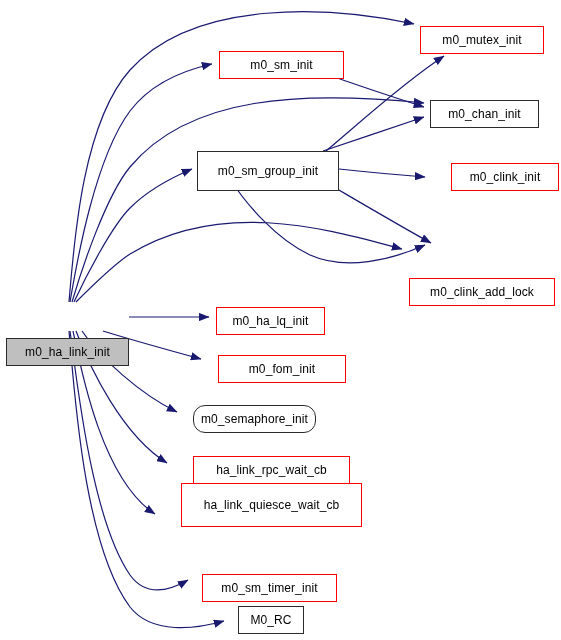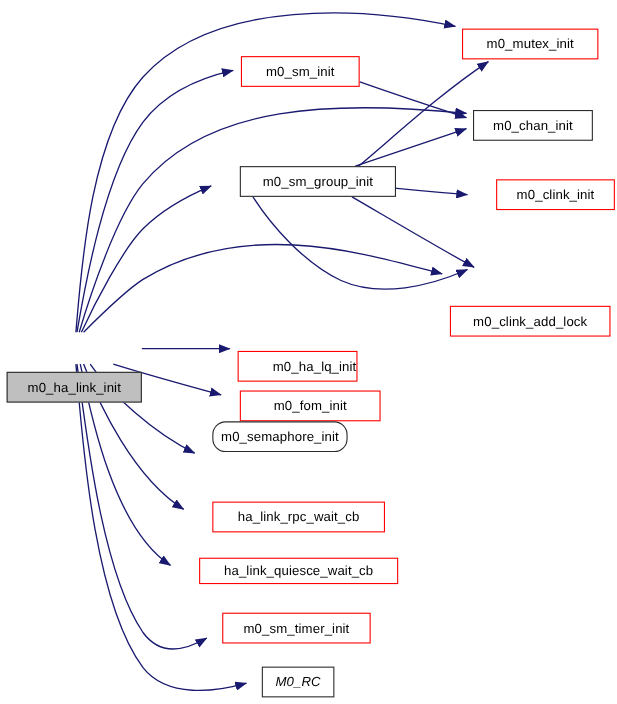--- a/index.html
+++ b/index.html
@@ -83,51 +83,51 @@
       </g>
   </svg>
 
   <div id="node-layer">
       <div class="node root-node" style="left: 6px; top: 303px; width: 123px; height: 28px; margin-top: 35px;">
         <span class="node-label">m0_ha_link_init</span>
       </div>
       <div class="node" style="left: 420px; top: 26px; width: 124px; height: 28px;">
         <span class="node-label">m0_mutex_init</span>
       </div>
-      <div class="node" style="left: 219px; top: 51px; width: 108px; height: 28px;">
+      <div class="node" style="left: 219px; top: 51px; width: 125px; height: 28px;">
         <span class="node-label">m0_sm_init</span>
       </div>
       <div class="node black-border" style="left: 430px; top: 100px; width: 109px; height: 28px;">
         <span class="node-label">m0_chan_init</span>
       </div>
-      <div class="node black-border" style="left: 197px; top: 151px; width: 142px; height: 28px; margin-left: 21px;">
+      <div class="node black-border" style="left: 197px; top: 151px; width: 142px; height: 40px;">
         <span class="node-label">m0_sm_group_init</span>
       </div>
       <div class="node" style="left: 431px; top: 163px; width: 108px; height: 28px; margin-left: 20px;">
         <span class="node-label">m0_clink_init</span>
       </div>
       <div class="node" style="left: 409px; top: 240px; width: 146px; height: 28px; margin-top: 38px;">
         <span class="node-label">m0_clink_add_lock</span>
       </div>
-      <div class="node" style="left: 216px; top: 319px; width: 109px; height: 28px; justify-content: flex-end;">
+      <div class="node" style="left: 216px; top: 307px; width: 109px; height: 28px;">
         <span class="node-label">m0_ha_lq_init</span>
       </div>
       <div class="node" style="left: 218px; top: 355px; width: 128px; height: 28px;">
         <span class="node-label">m0_fom_init</span>
       </div>
-      <div class="node black-border" style="left: 193px; top: 383px; width: 123px; height: 28px; border-radius: 12px;">
+      <div class="node black-border" style="left: 193px; top: 405px; width: 123px; height: 28px; border-radius: 12px;">
         <span class="node-label">m0_semaphore_init</span>
       </div>
       <div class="node" style="left: 193px; top: 456px; width: 157px; height: 28px;">
         <span class="node-label">ha_link_rpc_wait_cb</span>
       </div>
-      <div class="node" style="left: 181px; top: 507px; width: 181px; height: 24px; justify-content: center;">
+      <div class="node" style="left: 181px; top: 483px; width: 181px; height: 44px; justify-content: center;">
         <span class="node-label">ha_link_quiesce_wait_cb</span>
       </div>
-      <div class="node" style="left: 202px; top: 557px; width: 135px; height: 28px;">
+      <div class="node" style="left: 202px; top: 574px; width: 135px; height: 28px;">
         <span class="node-label">m0_sm_timer_init</span>
       </div>
-      <div class="node black-border" style="left: 238px; top: 606px; width: 66px; height: 28px; font-style: italic;">
+      <div class="node black-border" style="left: 238px; top: 606px; width: 66px; height: 28px;">
         <span class="node-label">M0_RC</span>
       </div>
     </div>
 
 </div>
 
 </body></html>

